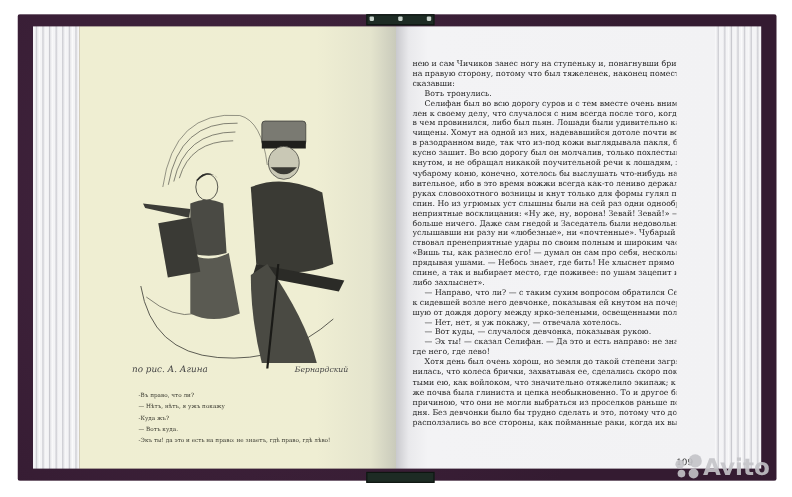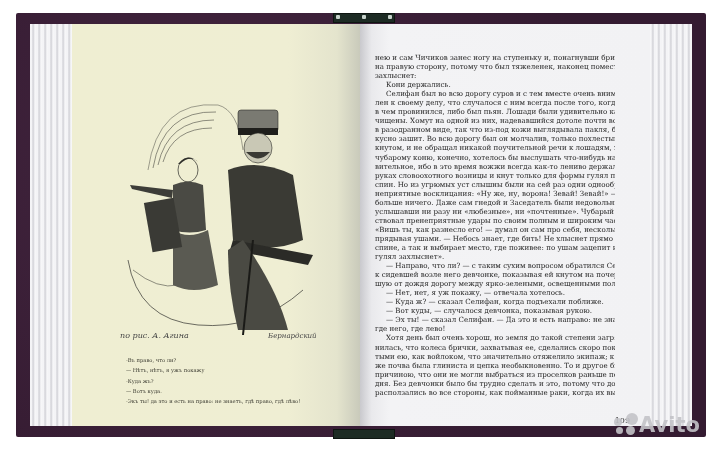--- a/index.html
+++ b/index.html
@@ -122,46 +122,45 @@
   <div>-Въ право, что ли?</div>
   <div>— Нѣтъ, нѣтъ, я ужъ покажу</div>
   <div>-Куда жъ?</div>
   <div>— Вотъ куда.</div>
   <div>-Экъ ты! да это и есть на право: не знаетъ, гдѣ право, гдѣ лѣво!</div>
 </div>
 
 <div class="text-block" id="text-block">
     <div class="ln">нею и сам Чичиков занес ногу на ступеньку и, понагнувши бричку</div>
     <div class="ln">на правую сторону, потому что был тяжеленек, наконец поместился,</div>
-    <div class="ln">захлыснет:</div>
-    <div class="ln ind">Кони держались.</div>
+    <div class="ln">сказавши:</div>
+    <div class="ln ind">Вотъ тронулись.</div>
     <div class="ln ind">Селифан был во всю дорогу суров и с тем вместе очень внимате-</div>
     <div class="ln">лен к своему делу, что случалося с ним всегда после того, когда либо</div>
     <div class="ln">в чем провинился, либо был пьян. Лошади были удивительно как вы-</div>
     <div class="ln">чищены. Хомут на одной из них, надевавшийся дотоле почти всегда</div>
     <div class="ln">в разодранном виде, так что из-под кожи выглядывала пакля, был ис-</div>
     <div class="ln">кусно зашит. Во всю дорогу был он молчалив, только похлестывал</div>
     <div class="ln">кнутом, и не обращал никакой поучительной речи к лошадям, хотя</div>
     <div class="ln">чубарому коню, конечно, хотелось бы выслушать что-нибудь наста-</div>
     <div class="ln">вительное, ибо в это время вожжи всегда как-то лениво держались в</div>
     <div class="ln">руках словоохотного возницы и кнут только для формы гулял поверх</div>
     <div class="ln">спин. Но из угрюмых уст слышны были на сей раз одни однообразно</div>
     <div class="ln">неприятные восклицания: «Ну же, ну, ворона! Зевай! Зевай!» — и</div>
     <div class="ln">больше ничего. Даже сам гнедой и Заседатель были недовольны, не</div>
     <div class="ln">услышавши ни разу ни «любезные», ни «почтенные». Чубарый чув-</div>
     <div class="ln">ствовал пренеприятные удары по своим полным и широким частям.</div>
     <div class="ln">«Вишь ты, как разнесло его! — думал он сам про себя, несколько при-</div>
     <div class="ln">прядывая ушами. — Небось знает, где бить! Не хлыснет прямо по</div>
     <div class="ln">спине, а так и выбирает место, где поживее: по ушам зацепит или под</div>
-    <div class="ln">гулял захлыснет».</div>
+    <div class="ln">либо захлыснет».</div>
     <div class="ln ind">— Направо, что ли? — с таким сухим вопросом обратился Селифан</div>
     <div class="ln">к сидевшей возле него девчонке, показывая ей кнутом на почернев-</div>
     <div class="ln">шую от дождя дорогу между ярко-зелеными, освещенными полями.</div>
     <div class="ln ind">— Нет, нет, я уж покажу, — отвечала хотелось.</div>
-    <div class="ln ind">— Куда ж? — сказал Селифан, когда подъехали поближе.</div>
     <div class="ln ind">— Вот куды, — случалося девчонка, показывая рукою.</div>
     <div class="ln ind">— Эх ты! — сказал Селифан. — Да это и есть направо: не знает,</div>
     <div class="ln">где него, где лево!</div>
     <div class="ln ind">Хотя день был очень хорош, но земля до такой степени загряз-</div>
     <div class="ln">нилась, что колеса брички, захватывая ее, сделались скоро покры-</div>
     <div class="ln">тыми ею, как войлоком, что значительно отяжелило экипаж; к тому</div>
     <div class="ln">же почва была глиниста и цепка необыкновенно. То и другое было</div>
     <div class="ln">причиною, что они не могли выбраться из проселков раньше полу-</div>
     <div class="ln">дня. Без девчонки было бы трудно сделать и это, потому что дороги</div>
     <div class="ln">расползались во все стороны, как пойманные раки, когда их высыпа-</div>

